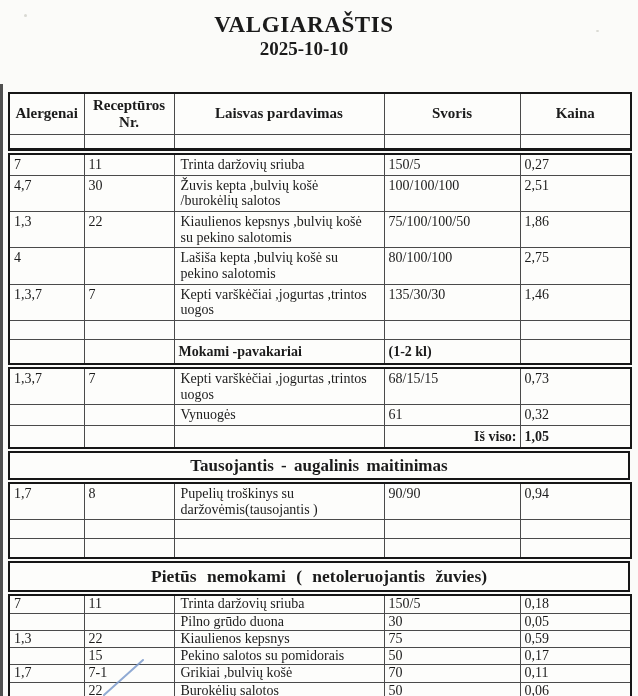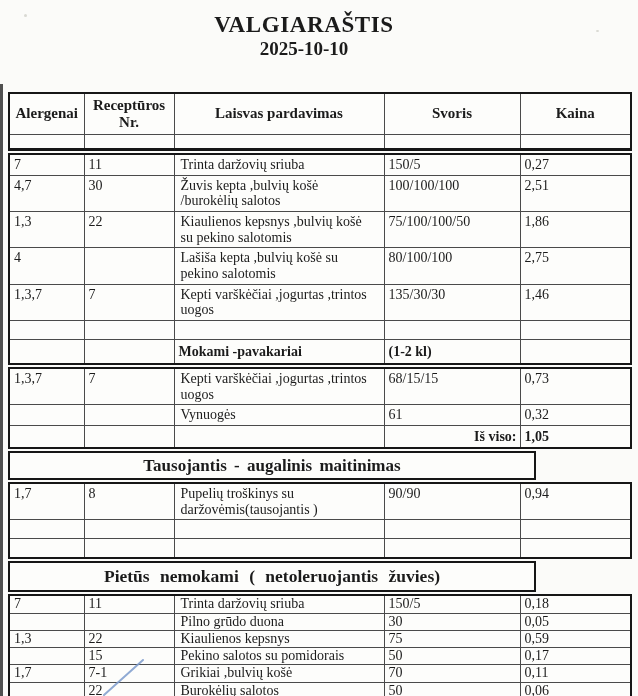--- a/index.html
+++ b/index.html
@@ -21,21 +21,21 @@
                  background:#262626; opacity:.8; }
   .speck { position:absolute; background:#d9d9d3; border-radius:50%; }
   .speck.s1 { left:24px; top:14px; width:3px; height:3px; }
   .speck.s2 { left:596px; top:30px; width:3px; height:2px; }
   .speck.s3 { left:604px; top:652px; width:3px; height:3px; }
   .pen-mark { position:absolute; left:95px; top:657px; width:56px; height:39px; }
 
   
   .tables { position:absolute; top:76px; left:8px; width:622px; }
   table.blk {
-    border-collapse:collapse; width:528px; table-layout:fixed;
+    border-collapse:collapse; width:622px; table-layout:fixed;
     border:2px solid #161616; margin-top:2px; background:#fdfdfb;
   }
   table.blk-header { margin-top:16px; border-bottom-width:3px; }
   .blk td, .blk th { border:1px solid #4a4a4a; overflow:hidden; }
 
   col.c1 { width:75px; }  col.c2 { width:90px; }  col.c3 { width:210px; }
   col.c4 { width:136px; } col.c5 { width:111px; }
 
   .head-row th { height:40px; font-size:15px; font-weight:bold; text-align:center;
                  vertical-align:middle; padding:0 3px; line-height:1.15; }

